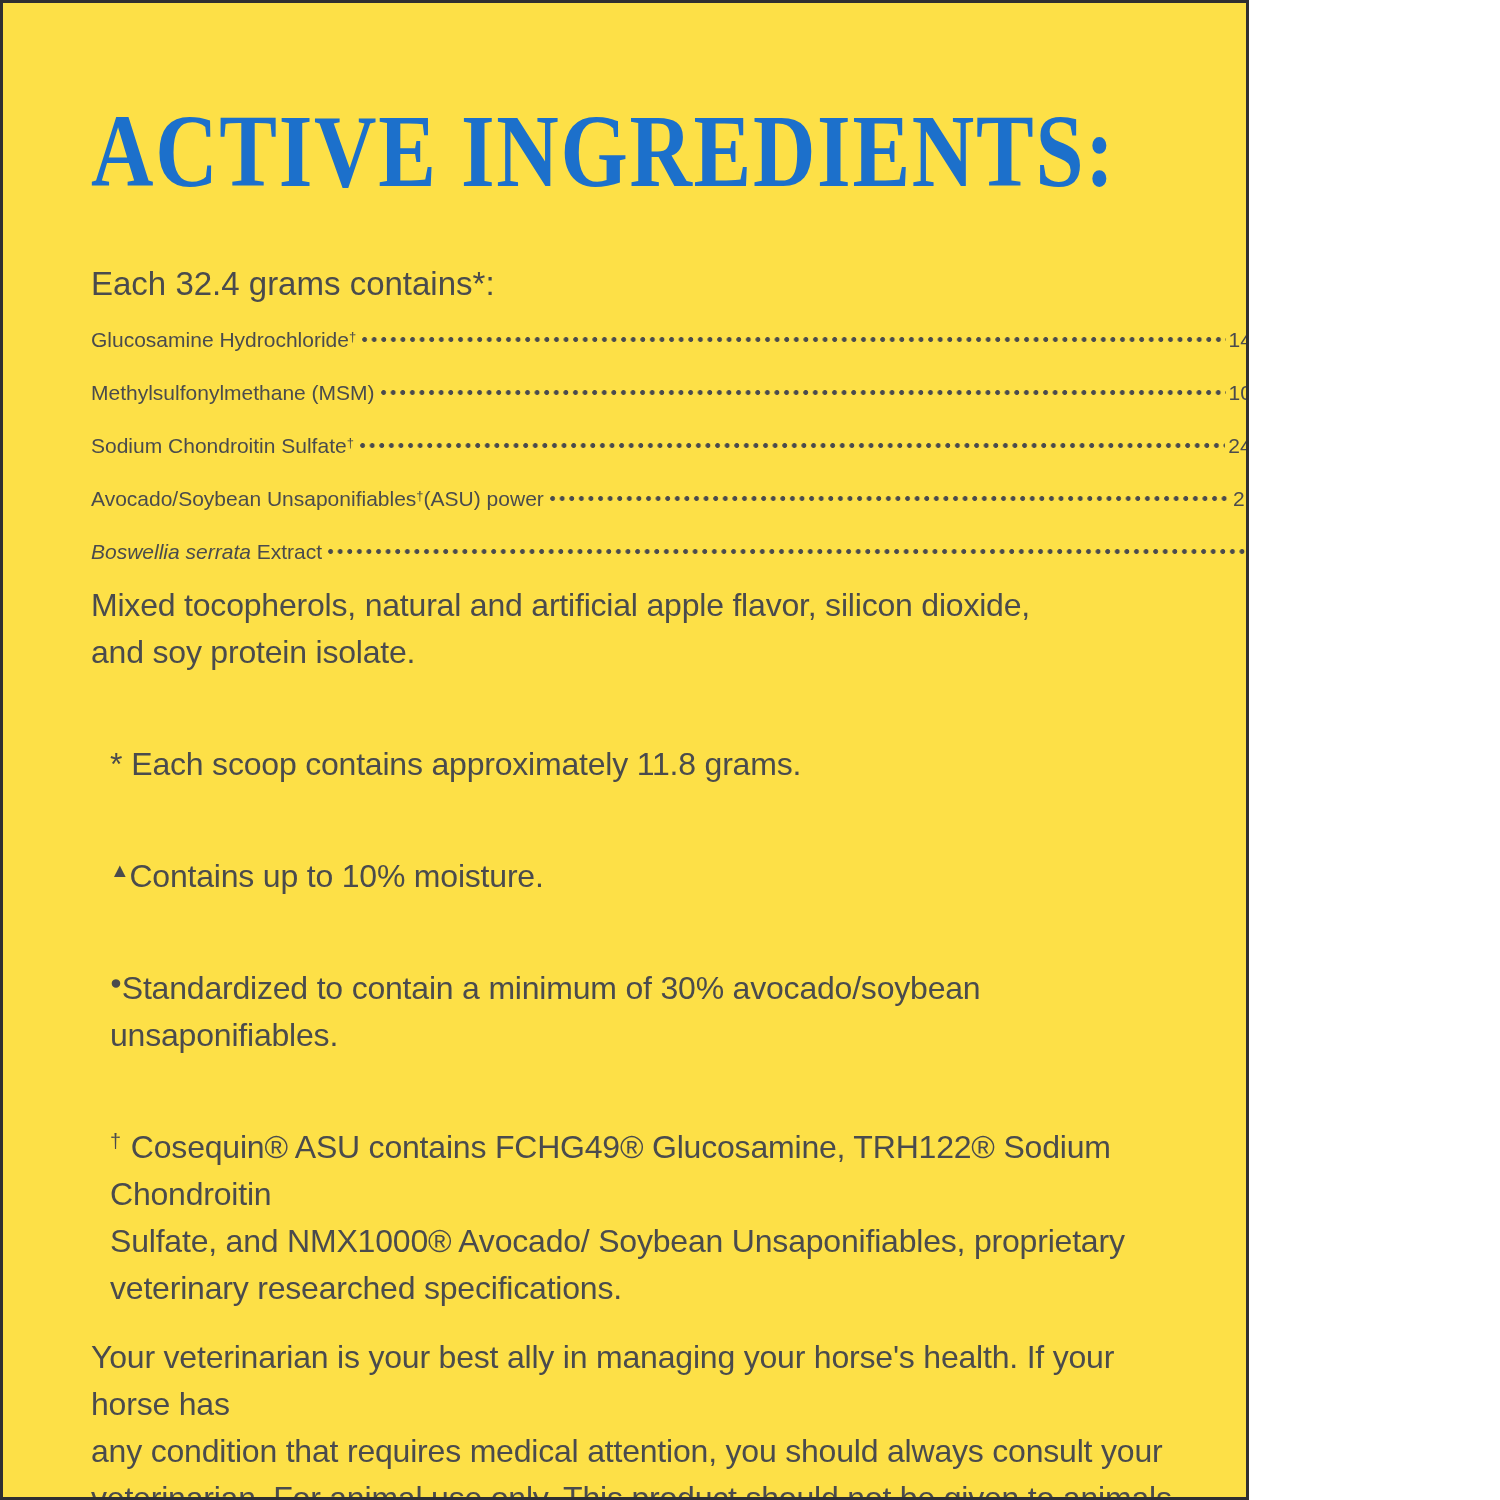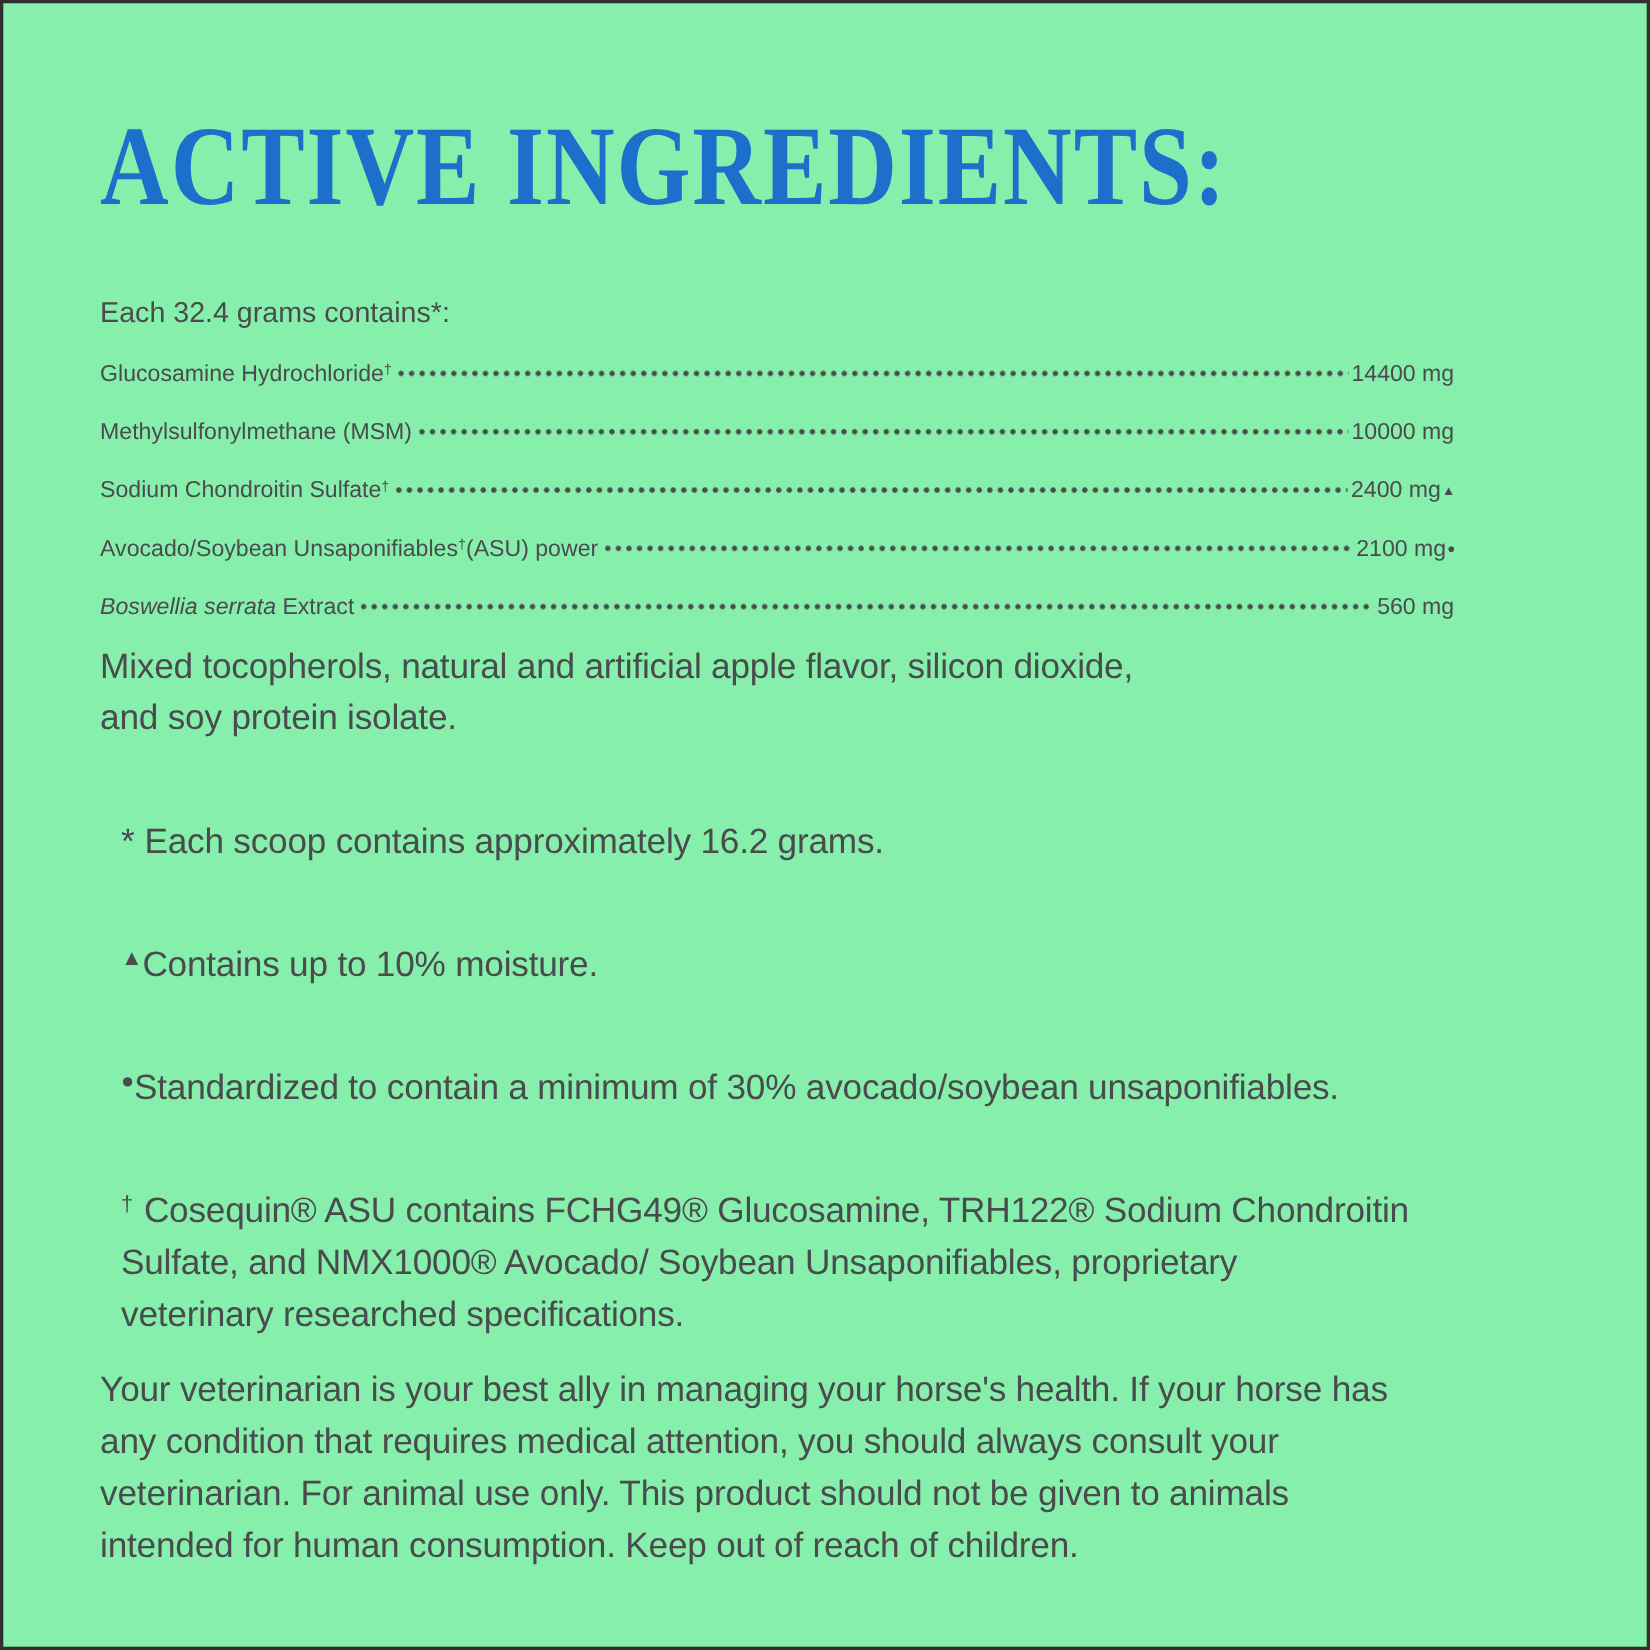--- a/index.html
+++ b/index.html
@@ -1,21 +1,21 @@
 <!DOCTYPE html>
 <html><head>
 <meta charset="utf-8">
 <style>
   html, body { margin: 0; padding: 0; background: #ffffff; }
   .page {
     position: relative;
-    width: 1500px;
+    width: 1249px;
     height: 1500px;
     box-sizing: border-box;
-    background: #86efac;
+    background: #fde047;
     border: 3px solid #2f2f31;
     padding: 98px 60px 12px 88px;
     overflow: hidden;
     font-family: "Liberation Sans", "DejaVu Sans", sans-serif;
     color: #4a4b4d;
   }
   h1.title {
     margin: 0 0 60px 0;
     line-height: 100px;
     height: 100px;
@@ -25,21 +25,21 @@
     display: inline-block;
     font-family: "Liberation Serif", "DejaVu Serif", serif;
     font-weight: 700;
     font-size: 103px;
     letter-spacing: 2px;
     color: #1c70cb;
     transform: scaleX(0.84);
     transform-origin: left center;
   }
   .serving {
-    font-size: 26px;
+    font-size: 33px;
     line-height: 46px;
     margin-bottom: 10px;
   }
   .ing-table { width: 1232px; }
   .row {
     display: flex;
     align-items: center;
     font-size: 21px;
     line-height: 45px;
     margin-bottom: 8px;
@@ -138,21 +138,21 @@
   </div>
 
 </div>
 
 
   <div class="copy">Mixed tocopherols, natural and artificial apple flavor, silicon dioxide,
 and soy protein isolate.</div>
 
   <div id="footnotes-host">
   <div class="footnote copy">
-    <span class="fm fm-plain">*</span><span class="ft">Each scoop contains approximately 16.2 grams.</span>
+    <span class="fm fm-plain">*</span><span class="ft">Each scoop contains approximately 11.8 grams.</span>
   </div>
 
   <div class="footnote copy">
     <span class="fm fm-sup">▲</span><span class="ft">Contains up to 10% moisture.</span>
   </div>
 
   <div class="footnote copy">
     <span class="fm fm-sup">●</span><span class="ft">Standardized to contain a minimum of 30% avocado/soybean unsaponifiables.</span>
   </div>
 

